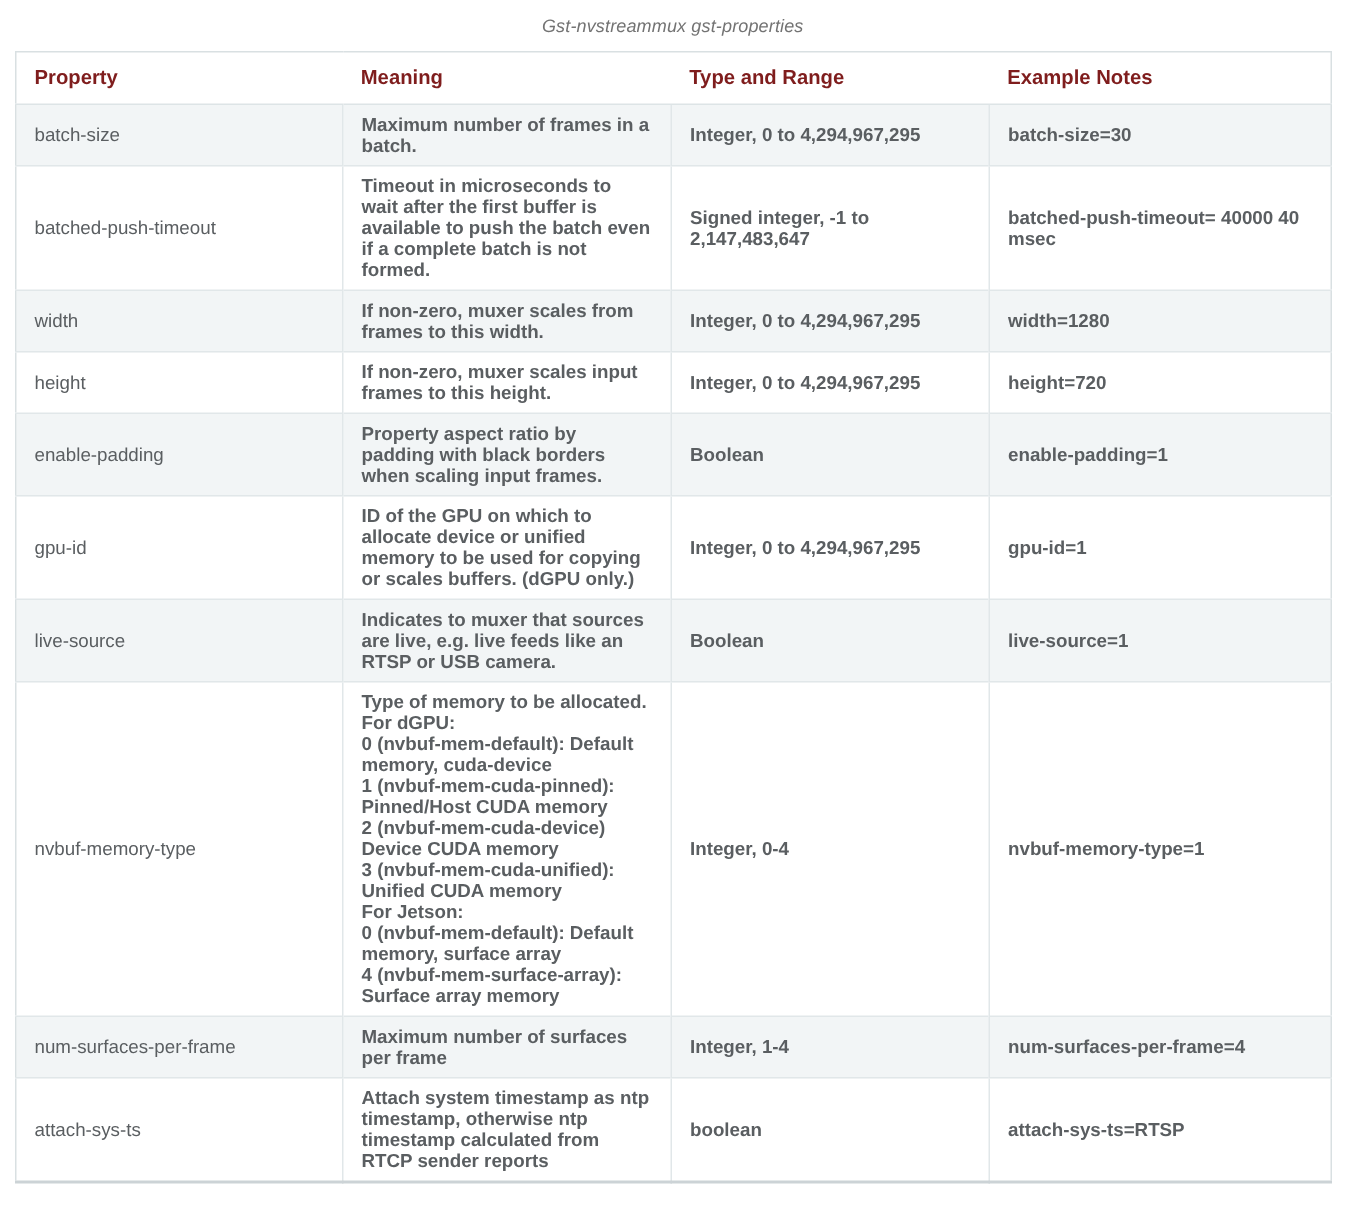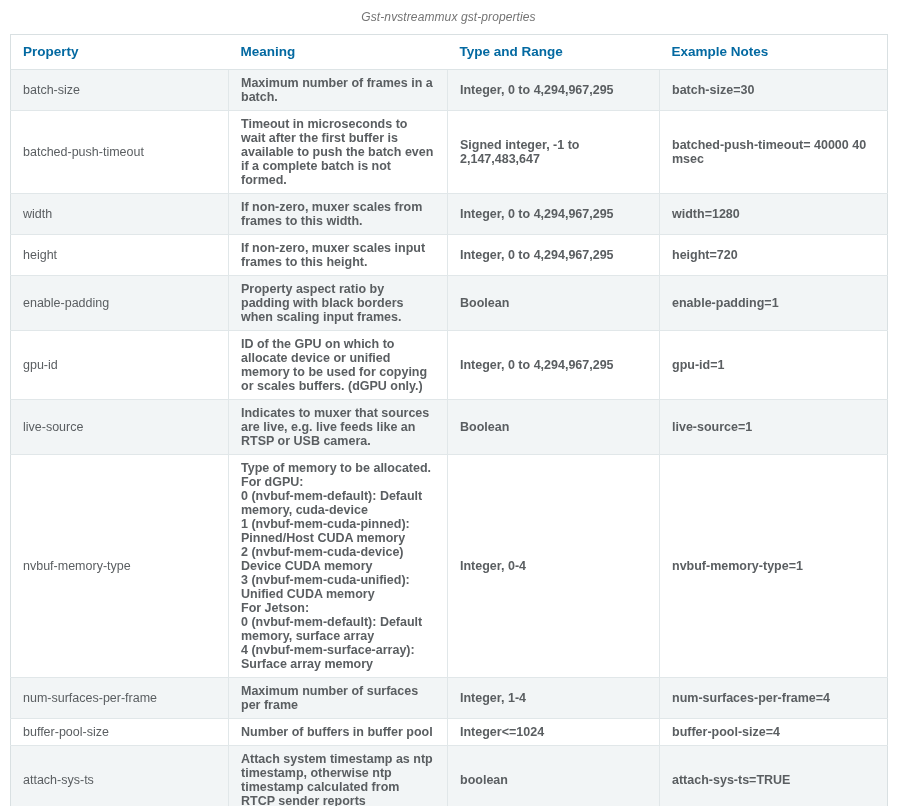--- a/index.html
+++ b/index.html
@@ -29,21 +29,21 @@
     border-bottom: 2px solid #ccd3d6;
   }
   col.c1 { width: 218px; }
   col.c2 { width: 219px; }
   col.c3 { width: 212px; }
   col.c4 { width: 228px; }
   thead th {
     text-align: left;
     font-size: 13.5px;
     font-weight: bold;
-    color: #0369a1;
+    color: #7f1d1d;
     padding: 9px 12px;
     background: #ffffff;
     border-bottom: 1px solid #dde4e6;
     line-height: 16px;
     margin-left: 11px;
   }
   tbody td {
     font-size: 12.5px;
     color: #5a5e61;
     line-height: 14px;
@@ -147,27 +147,21 @@
         <td>Integer, 0-4</td>
         <td>nvbuf-memory-type=1</td>
       </tr>
       <tr>
         <td>num-surfaces-per-frame</td>
         <td class="meaning">Maximum number of surfaces per frame</td>
         <td>Integer, 1-4</td>
         <td>num-surfaces-per-frame=4</td>
       </tr>
       <tr>
-        <td>buffer-pool-size</td>
-        <td class="meaning">Number of buffers in buffer pool</td>
-        <td>Integer&lt;=1024</td>
-        <td>buffer-pool-size=4</td>
-      </tr>
-      <tr>
         <td>attach-sys-ts</td>
         <td class="meaning">Attach system timestamp as ntp timestamp, otherwise ntp timestamp calculated from RTCP sender reports</td>
         <td>boolean</td>
-        <td>attach-sys-ts=TRUE</td>
+        <td>attach-sys-ts=RTSP</td>
       </tr>
     </tbody>
   </table>
 
 </div>
 
 </body></html>

